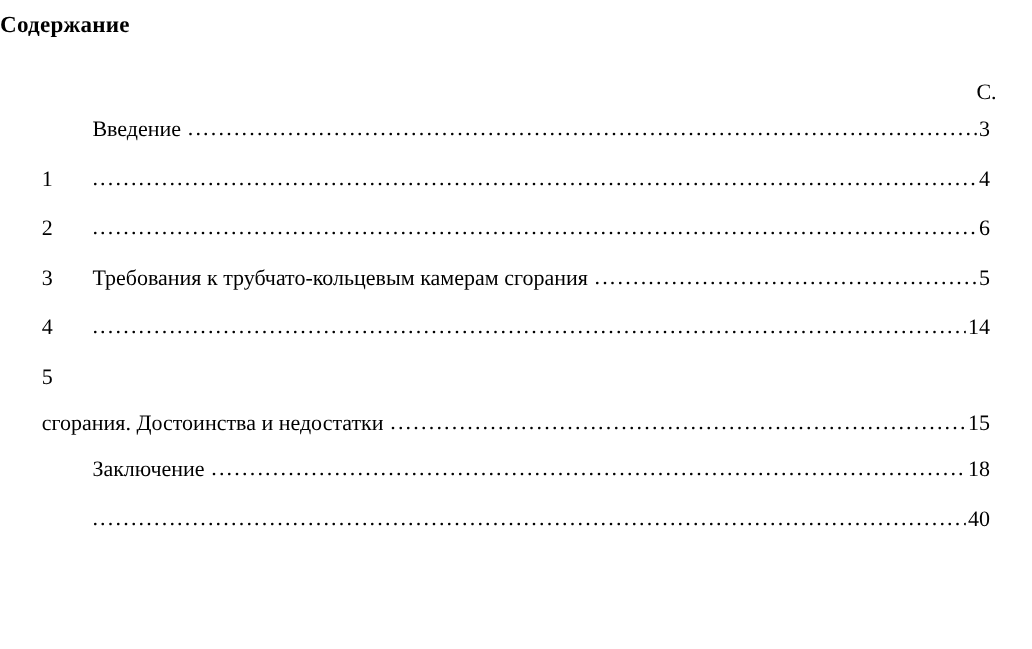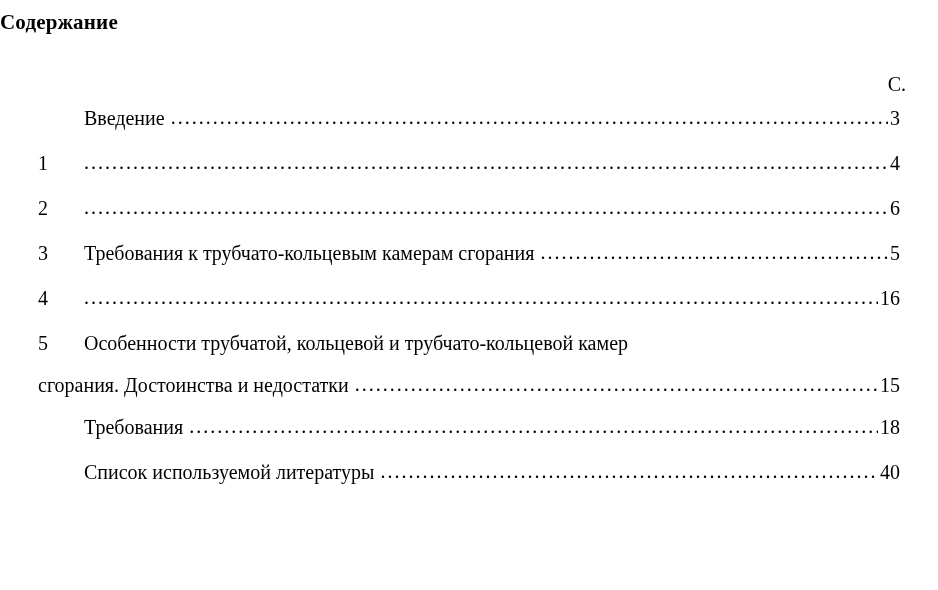--- a/index.html
+++ b/index.html
@@ -122,43 +122,41 @@
     <div class="toc-entry">
       <span class="num">3</span>
       <span class="label">Требования к трубчато-кольцевым камерам сгорания</span>
       <span class="dots">....................................................................................................................</span>
       <span class="pg">5</span>
     </div>
 
     <div class="toc-entry">
       <span class="num">4</span>
       <span class="dots">....................................................................................................................</span>
-      <span class="pg">16</span>
+      <span class="pg">14</span>
     </div>
 
     <div class="toc-entry multiline">
       <div class="ml-line1">
         <span class="num">5</span>
-        <span class="label">Особенности трубчатой, кольцевой и трубчато-кольцевой камер</span>
       </div>
       <div class="ml-line2">
         <span class="label">сгорания. Достоинства и недостатки</span>
         <span class="dots">....................................................................................................................</span>
         <span class="pg">15</span>
       </div>
     </div>
 
     <div class="toc-entry">
       <span class="num"></span>
-      <span class="label">Требования</span>
+      <span class="label">Заключение</span>
       <span class="dots">....................................................................................................................</span>
       <span class="pg">18</span>
     </div>
 
     <div class="toc-entry">
       <span class="num"></span>
-      <span class="label">Список используемой литературы</span>
       <span class="dots">....................................................................................................................</span>
       <span class="pg">40</span>
     </div>
 
   </div>
 </div>
 
 </body></html>

